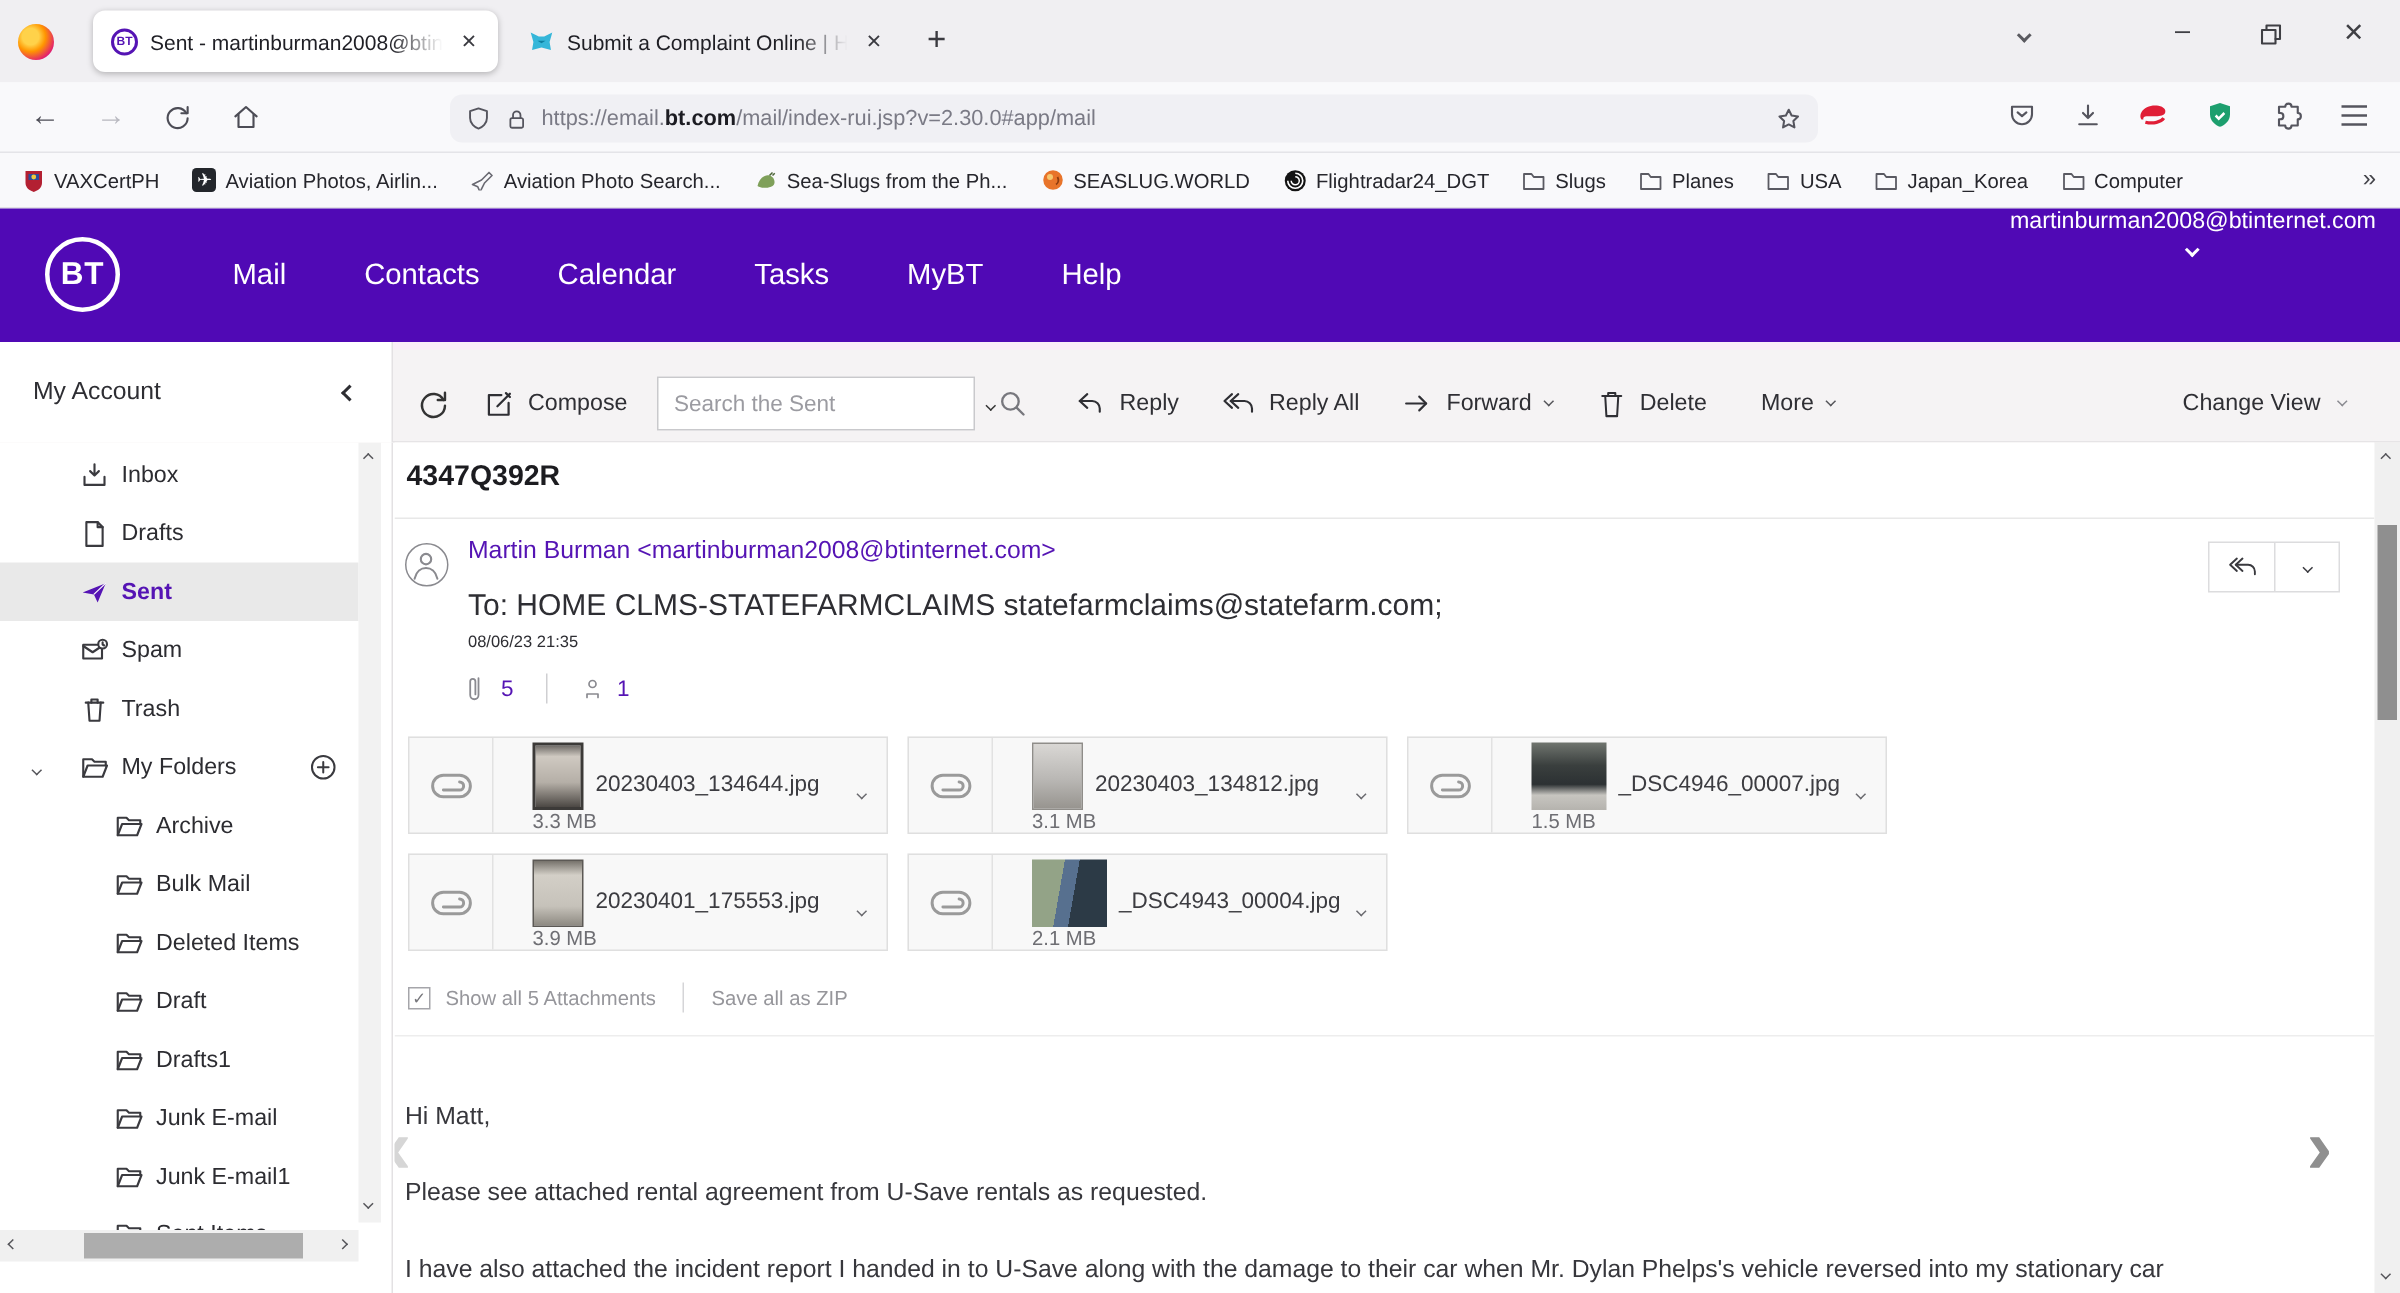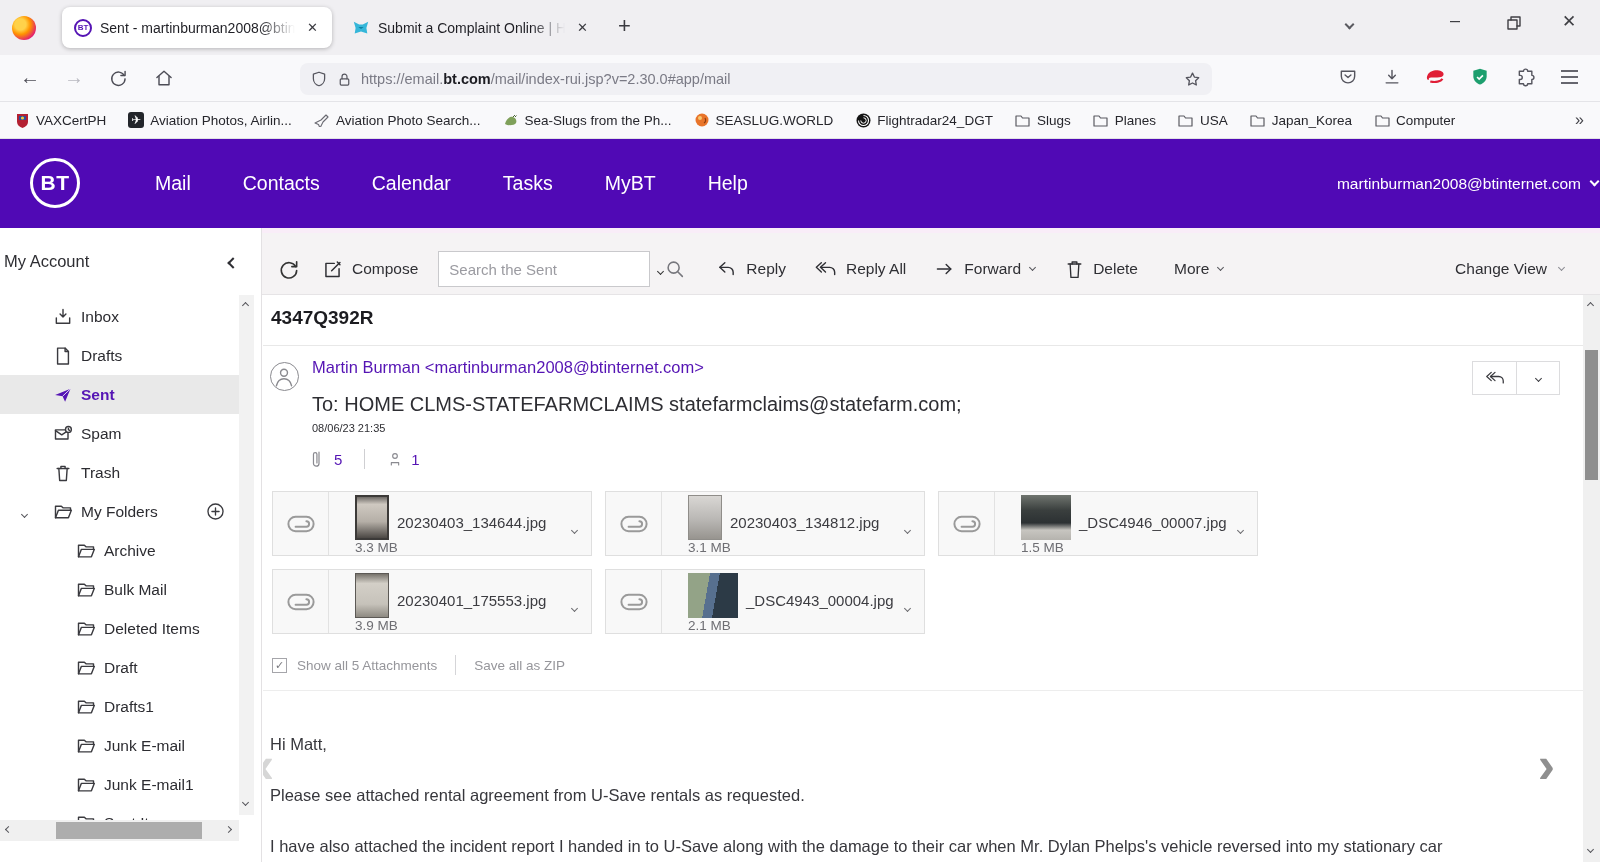--- a/index.html
+++ b/index.html
@@ -36,35 +36,35 @@
   .bm { display:flex; align-items:center; gap:6px; font-size:13.5px; color:#26262c; white-space:nowrap; }
   .bm-ic { width:16px; height:16px; display:flex; align-items:center; justify-content:center; font-size:12px; flex:0 0 auto; }
   .bm-overflow { margin-left:auto; margin-right:18px; font-size:16px; color:#44444a; letter-spacing:-2px; }
 
   
   #btheader { position:absolute; left:0; top:139px; width:1600px; height:89px; background:#5009b5; color:#fff; }
   .bt-roundel { position:absolute; left:30px; top:19px; width:50px; height:50px; border:3.5px solid #fff; border-radius:50%;
                 display:flex; align-items:center; justify-content:center; font-size:21px; font-weight:bold; letter-spacing:.5px; }
   .bt-nav { position:absolute; left:155px; top:0; height:89px; display:flex; align-items:center; gap:52px; }
   .bt-nav .navitem { font-size:19.5px; color:#fff; }
-  .bt-account { position:absolute; right:2px; top:0; height:89px; display:flex; align-items:center; gap:10px; font-size:15.5px; }
+  .bt-account { position:absolute; right:16px; top:0; height:89px; display:flex; align-items:center; gap:10px; font-size:15.5px;flex-direction:column; }
 
   
   .chv { display:inline-block; width:7px; height:7px; border-right:2px solid currentColor; border-bottom:2px solid currentColor; transform:rotate(45deg); }
   .chv.sm { width:5px; height:5px; border-width:1.6px; }
   .chv.up { transform:rotate(-135deg); }
   .chv.left { transform:rotate(135deg); }
   .chv.right { transform:rotate(-45deg); }
 
   
   #mailbar { position:absolute; left:0; top:228px; width:1600px; height:67px; background:#f5f3f4; border-bottom:1px solid #e6e4e6; }
   #mailbar::before { content:""; position:absolute; left:0; top:0; width:100%; height:5px; background:#f9edf8; }
   .mb-left { position:absolute; left:0; top:0; width:262px; height:67px; background:#fff; border-right:1px solid #e3e1e3;
              display:flex; align-items:center; }
-  .myaccount { font-size:16.5px; color:#2e2e33; margin-left:4px; }
+  .myaccount { font-size:16.5px; color:#2e2e33; margin-left:22px; }
   .collapse { margin-left:auto; margin-right:24px; color:#2e2e33; }
   .collapse .chv { width:8px; height:8px; }
   .mb-right { position:absolute; left:263px; top:0; right:0; height:82px; display:flex; align-items:center; color:#333; }
   .mb-btn { display:flex; align-items:center; gap:9px; font-size:15.5px; color:#2f2f34; }
   .searchwrap { display:flex; align-items:center; width:212px; height:36px; background:#fff; border:1px solid #c9c9cc; margin-left:20px; }
   .searchwrap input { border:0; outline:none; flex:1; font-size:15px; color:#333; padding:0 0 0 10px; font-family:inherit; background:transparent; }
   .searchwrap input::placeholder { color:#9b9ba1; }
   .search-dd { padding:0 10px; color:#333; }
 
   

